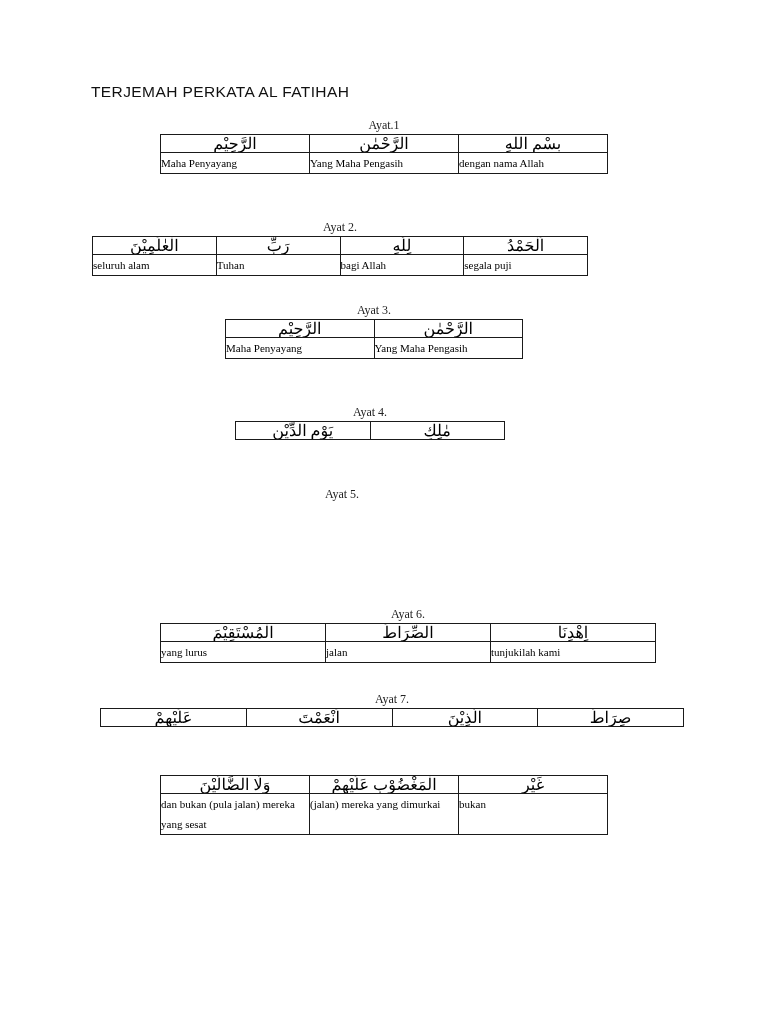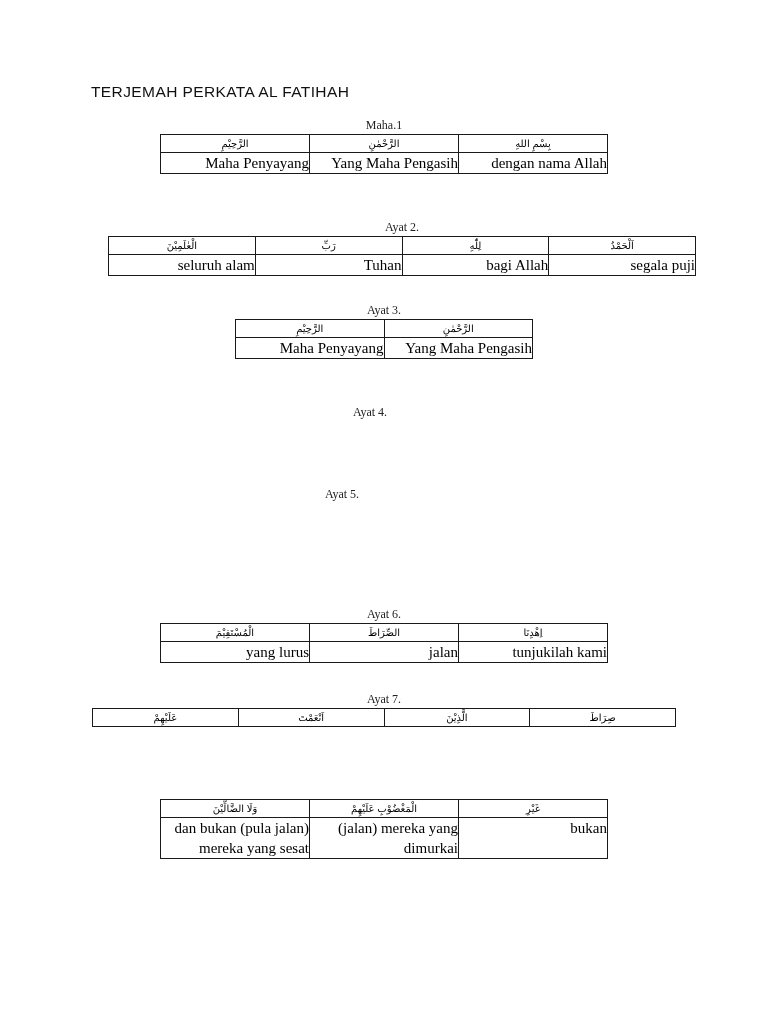--- a/index.html
+++ b/index.html
@@ -53,64 +53,64 @@
     width: 100%;
     border: 1.6px solid #1a1a1a;
   }
   table.ayat-table td {
     border: 1px solid #1a1a1a;
     padding: 0;
     vertical-align: top;
   }
 
   .cell-ar {
-    font-family: Liberation Sans, sans-serif;
+    font-family: Liberation Serif, serif;
     direction: rtl;
     unicode-bidi: bidi-override;
     text-align: center;
-    font-size: 10px;
+    font-size: 16px;
     line-height: 17px;
     height: 17px;
     padding: 1px 4px 2px 4px;
     white-space: nowrap;
     overflow: hidden;
   }
 
   .cell-id {
     font-family: "Liberation Serif", "DejaVu Serif", serif;
-    text-align: right;
-    font-size: 15px;
+    text-align: left;
+    font-size: 11px;
     line-height: 20px;
     padding: 3px 4px 5px 4px;
   }
 
   
   #block-1 { left: 160px; top: 118px; width: 448px; }
-  #block-2 { left: 108px;  top: 220px; width: 588px; }
-  #block-3 { left: 235px; top: 303px; width: 298px; }
+  #block-2 { left: 92px;  top: 220px; width: 496px; }
+  #block-3 { left: 225px; top: 303px; width: 298px; }
   #block-4 { left: 235px; top: 405px; width: 270px; }
   #block-5 { left: 92px;  top: 487px; width: 500px; }
-  #block-6 { left: 160px; top: 607px; width: 448px; }
-  #block-7 { left: 92px;  top: 692px; width: 584px; }
-  #block-7b{ left: 160px; top: 775px; width: 448px; margin-top: 24px; }
+  #block-6 { left: 160px; top: 607px; width: 496px; }
+  #block-7 { left: 100px;  top: 692px; width: 584px; }
+  #block-7b{ left: 160px; top: 775px; width: 448px; }
 
   
   .body-h2 .cell-id { min-height: 44px; }
   .body-h1 .cell-id { min-height: 24px; margin-left: 12px; }
   .body-h3 .cell-id { min-height: 64px; }
 </style>
 </head>
 <body>
 
 <div class="page">
 
   <div class="doc-title">TERJEMAH PERKATA AL FATIHAH</div>
 
   <div class="ayat-block" id="block-1">
-    <div class="ayat-label">Maha.1</div>
+    <div class="ayat-label">Ayat.1</div>
     <table class="ayat-table">
       <tbody>
           <tr>
         <td class="cell-ar">الرَّحِيْمِ</td>
         <td class="cell-ar">الرَّحْمٰنِ</td>
         <td class="cell-ar">بِسْمِ اللهِ</td>
       </tr>
       <tr class="body-h2">
         <td class="cell-id">Maha Penyayang</td>
         <td class="cell-id">Yang Maha Pengasih</td>
@@ -153,20 +153,24 @@
         <td class="cell-id">Yang Maha Pengasih</td>
       </tr>
     </tbody>
       </table>
   </div>
 
   <div class="ayat-block" id="block-4">
     <div class="ayat-label">Ayat 4.</div>
     <table class="ayat-table">
       <tbody>
+          <tr>
+        <td class="cell-ar">يَوْمِ الدِّيْنِ</td>
+        <td class="cell-ar">مٰلِكِ</td>
+      </tr>
     </tbody>
       </table>
   </div>
 
   <div class="ayat-block" id="block-5">
     <div class="ayat-label">Ayat 5.</div>
   </div>
 
   <div class="ayat-block" id="block-6">
     <div class="ayat-label">Ayat 6.</div>

